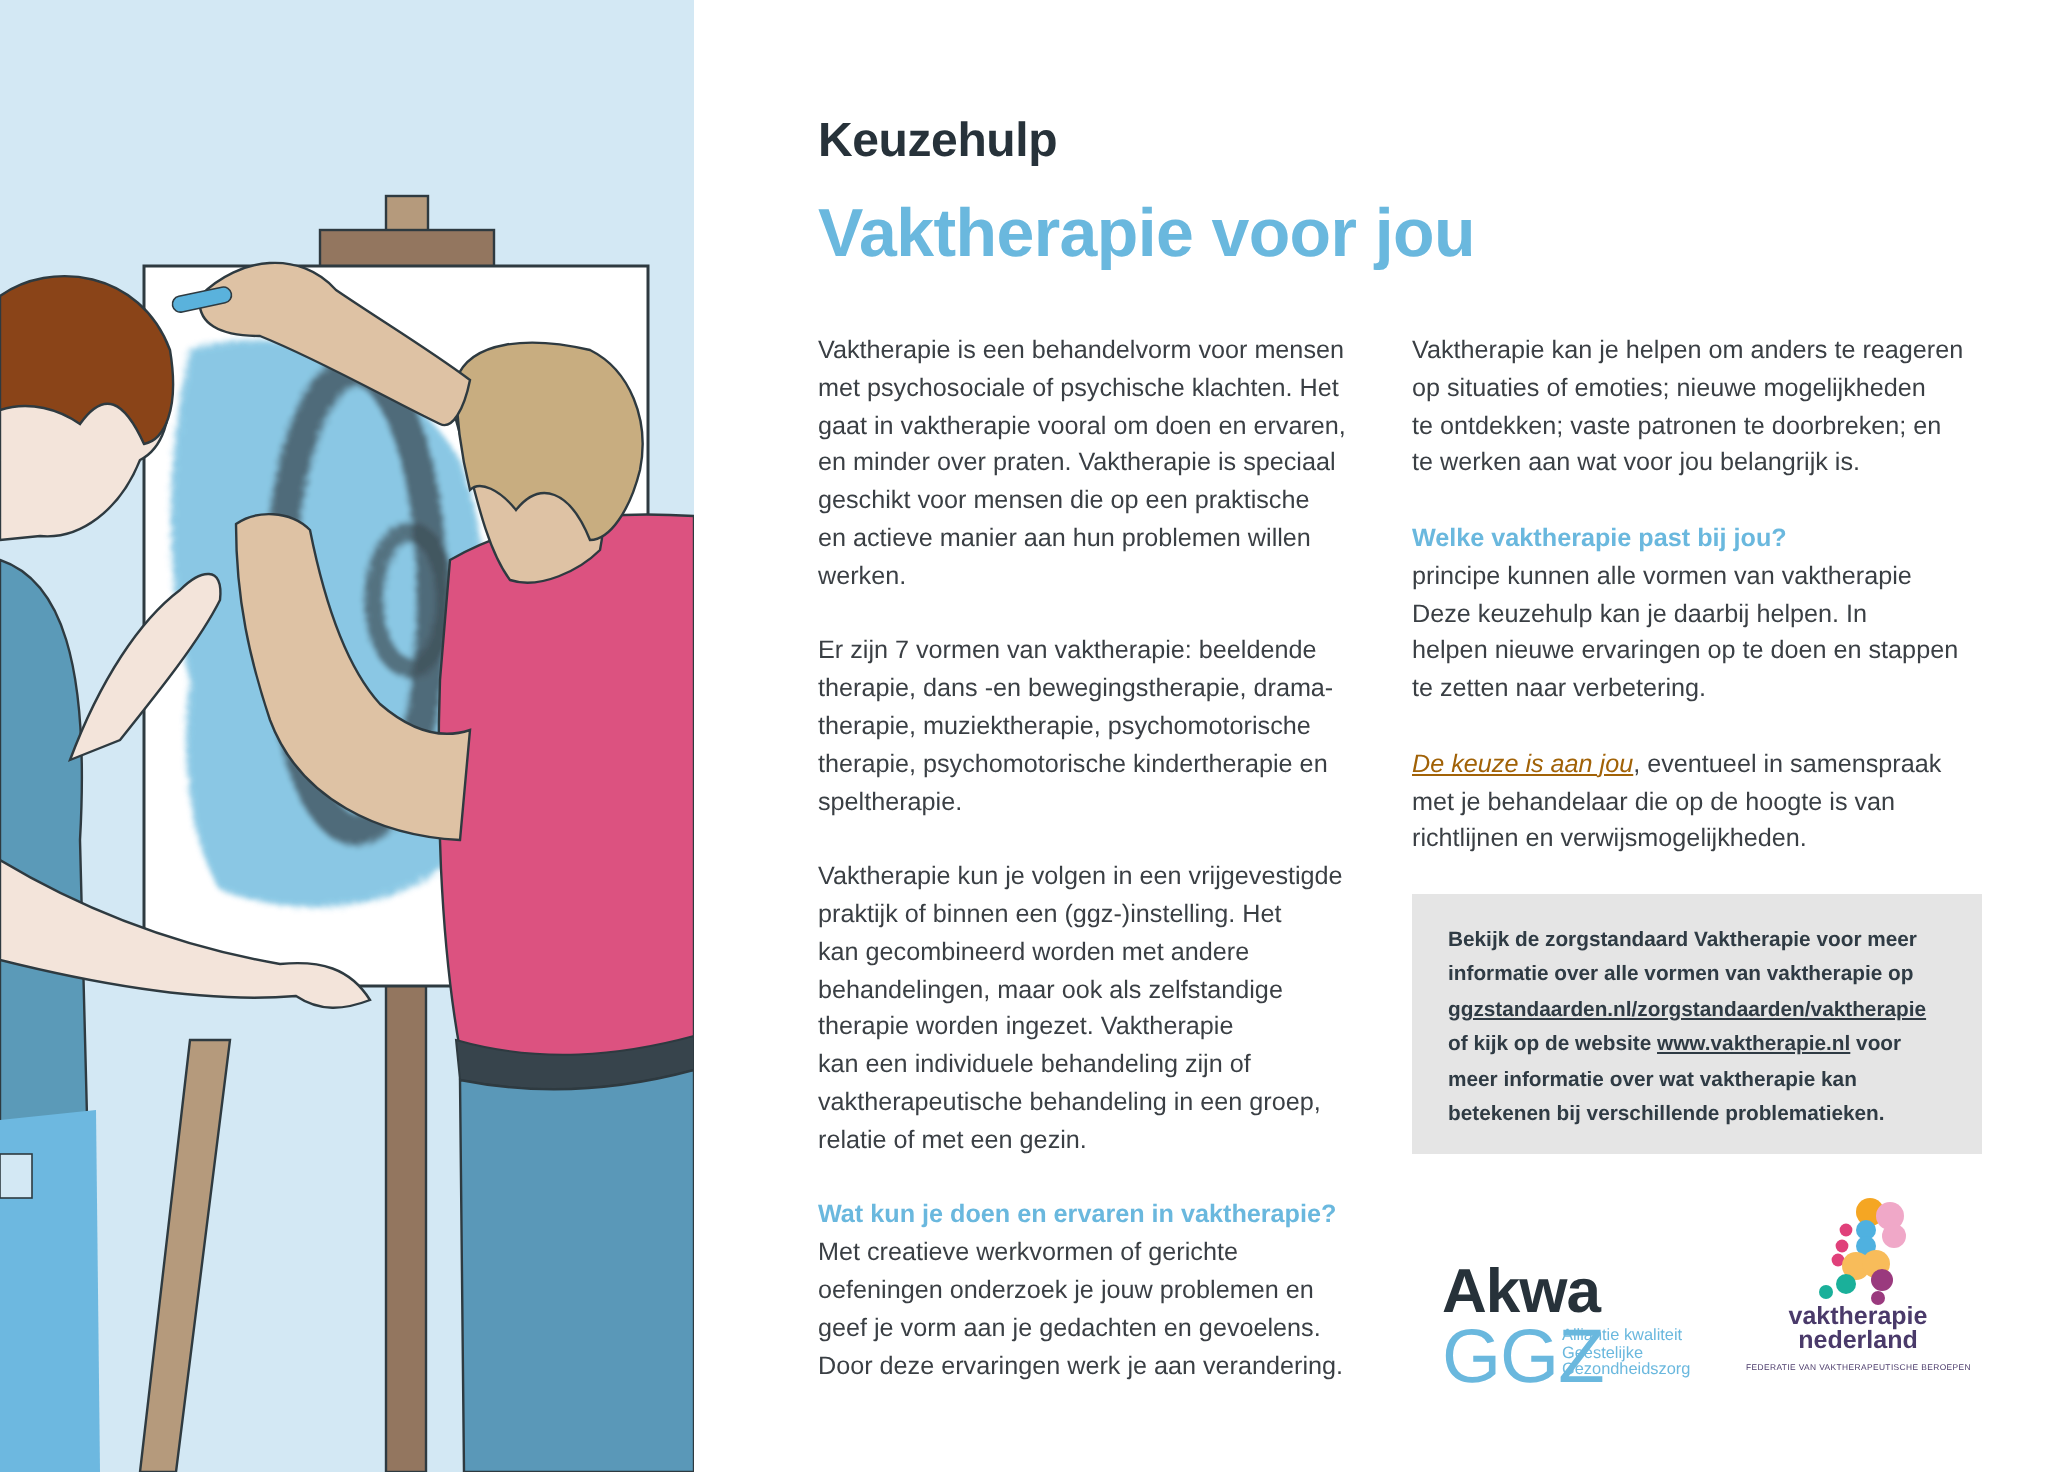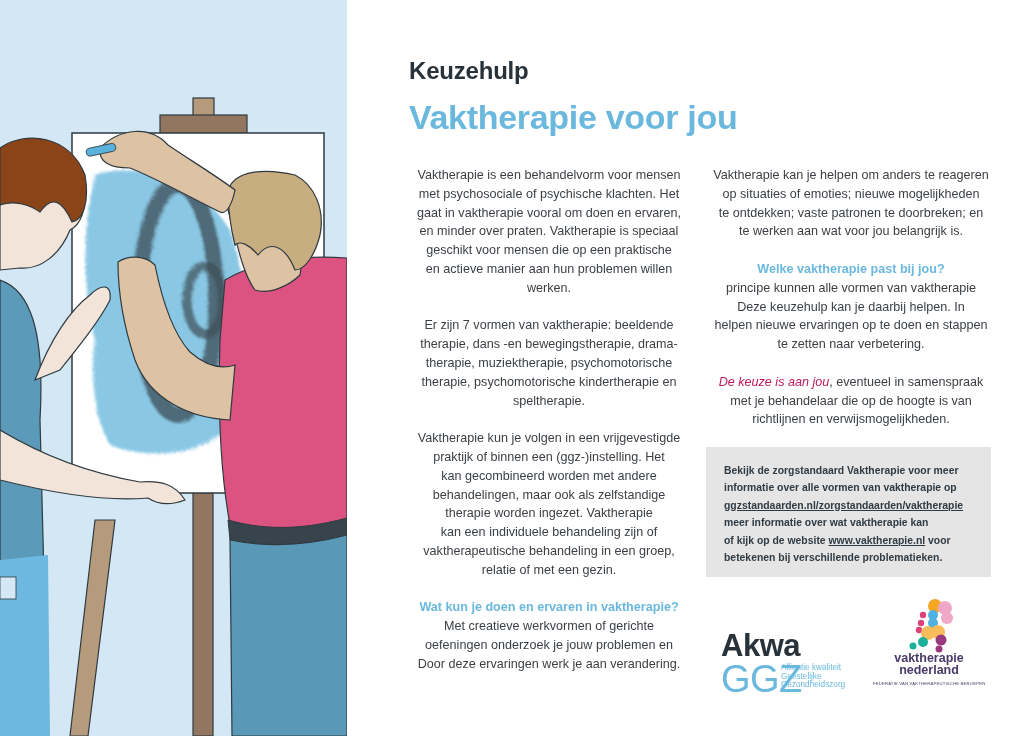--- a/index.html
+++ b/index.html
@@ -19,24 +19,24 @@
       font-size: 24px; font-weight: bold; color: #27323a; letter-spacing: -0.2px;
     }
     .title {
       position: absolute; left: 62px; top: 98px;
       font-size: 34px; font-weight: bold; color: #6ab8de; letter-spacing: -0.3px;
     }
 
     .col { position: absolute; font-size: 12.6px; line-height: 18.8px; color: #3a3f44; }
     .col-left { left: 62px; top: 166px; width: 280px; }
     .col-right { left: 359px; top: 166px; width: 290px; }
-    .col p { margin-bottom: 18.8px; text-align: center; }
+    .col p { margin-bottom: 18.8px; }
     .col .line { display: block; white-space: nowrap; }
     .subhead { display: block; color: #6ab8de; font-weight: bold; white-space: nowrap; }
-    .accent-italic { color: #be185d; font-style: italic; }
+    .accent-italic { color: #a16207; font-style: italic; text-decoration: underline; }
 
     .infobox {
       position: absolute; left: 359px; top: 447px; width: 285px; height: 130px;
       background: #e5e5e5; padding: 15px 18px 0 18px;
       font-size: 10.4px; line-height: 17.4px; font-weight: bold; color: #2f3b44;
     }
     .infobox .line { display: block; white-space: nowrap; }
     .infobox a { color: #2f3b44; text-decoration: underline; }
 
     .logo-akwa { position: absolute; left: 374px; top: 634px; width: 140px; height: 56px; }
@@ -133,20 +133,21 @@
       <span class="line">behandelingen, maar ook als zelfstandige</span>
       <span class="line">therapie worden ingezet. Vaktherapie</span>
       <span class="line">kan een individuele behandeling zijn of</span>
       <span class="line">vaktherapeutische behandeling in een groep,</span>
       <span class="line">relatie of met een gezin.</span>
     </p>
     <p>
       <span class="subhead">Wat kun je doen en ervaren in vaktherapie?</span>
       <span class="line">Met creatieve werkvormen of gerichte</span>
       <span class="line">oefeningen onderzoek je jouw problemen en</span>
+      <span class="line">geef je vorm aan je gedachten en gevoelens.</span>
       <span class="line">Door deze ervaringen werk je aan verandering.</span>
     </p>
   </div>
 
   <div class="col col-right">
     <p>
       <span class="line">Vaktherapie kan je helpen om anders te reageren</span>
       <span class="line">op situaties of emoties; nieuwe mogelijkheden</span>
       <span class="line">te ontdekken; vaste patronen te doorbreken; en</span>
       <span class="line">te werken aan wat voor jou belangrijk is.</span>
@@ -162,22 +163,22 @@
       <span class="line"><span class="accent-italic">De keuze is aan jou</span><span>, eventueel in samenspraak</span></span>
       <span class="line">met je behandelaar die op de hoogte is van</span>
       <span class="line">richtlijnen en verwijsmogelijkheden.</span>
     </p>
   </div>
 
   <div class="infobox">
     <span class="line">Bekijk de zorgstandaard Vaktherapie voor meer</span>
     <span class="line">informatie over alle vormen van vaktherapie op</span>
     <span class="line"><a>ggzstandaarden.nl/zorgstandaarden/vaktherapie</a></span>
+    <span class="line"><span>of kijk op de website </span><a>www.vaktherapie.nl</a><span> voor</span></span>
     <span class="line">meer informatie over wat vaktherapie kan</span>
-    <span class="line"><span>of kijk op de website </span><a>www.vaktherapie.nl</a><span> voor</span></span>
     <span class="line">betekenen bij verschillende problematieken.</span>
   </div>
 
   <div class="logo-akwa">
     <div class="akwa-word">Akwa</div>
     <div class="ggz-word">GGZ</div>
     <div class="akwa-tag">
       <span>Alliantie kwaliteit</span>
       <span>Geestelijke</span>
       <span>Gezondheidszorg</span>

